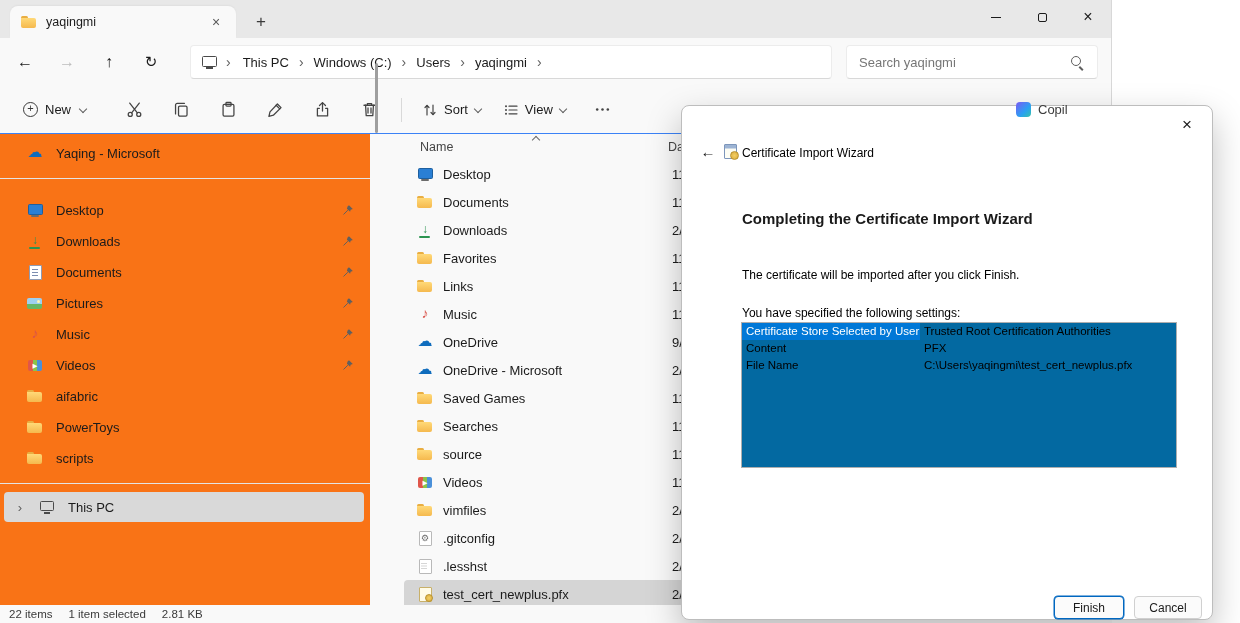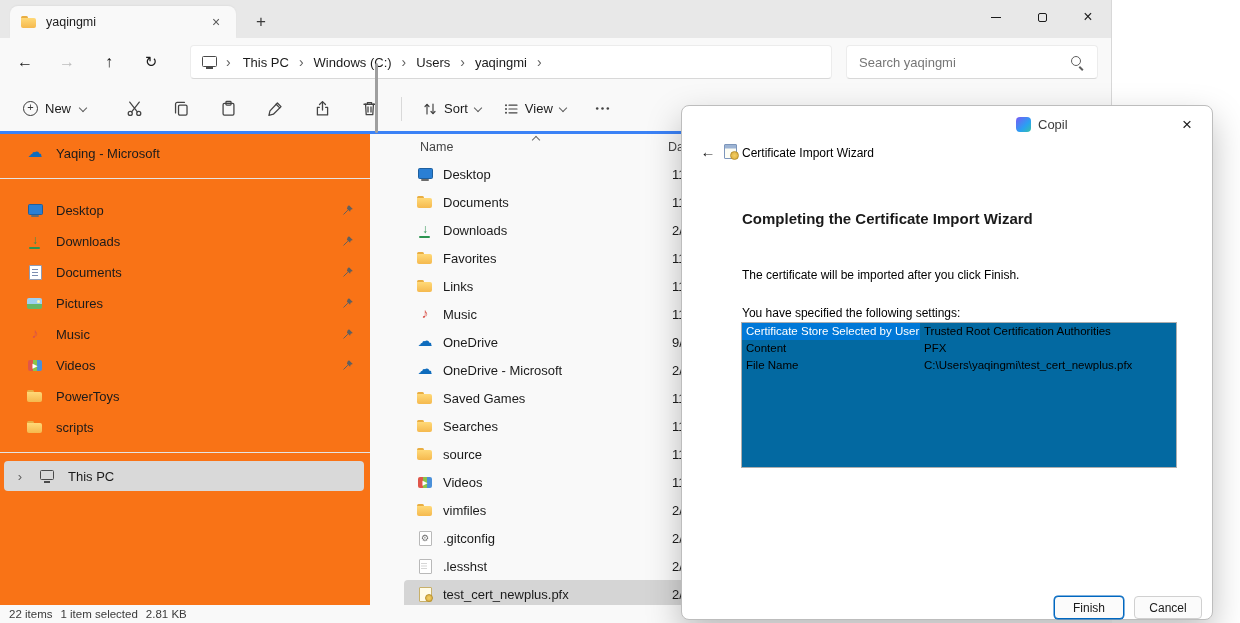--- a/index.html
+++ b/index.html
@@ -41,35 +41,35 @@
   .crumb-group{display:inline-flex;align-items:center;}
   .crumb{padding:3px 4px;border-radius:3px;white-space:nowrap;}
   .search{position:absolute;left:846px;top:7px;width:252px;height:34px;background:#ffffff;border:1px solid #ececec;border-bottom-color:#d8d8d8;border-radius:4px;}
   .search-input{position:absolute;left:12px;top:6px;width:200px;height:20px;border:none;outline:none;background:transparent;font-size:13px;color:#1b1b1b;}
   .search-input::placeholder{color:#767676;}
   .mag{position:absolute;right:12px;top:10px;width:14px;height:14px;}
   .mag::before{content:"";position:absolute;left:0;top:0;width:8px;height:8px;border:1.5px solid #5f5f5f;border-radius:50%;}
   .mag::after{content:"";position:absolute;left:8.5px;top:9.5px;width:5px;height:1.5px;background:#5f5f5f;transform:rotate(45deg);transform-origin:0 0;}
 
   
-  .toolbar{position:absolute;left:0;top:86px;width:100%;height:48px;background:#f9f9f9;border-bottom:3px solid #3b82f6;display:flex;align-items:center;padding:0 12px;}
+  .toolbar{position:absolute;left:0;top:86px;width:100%;height:48px;background:#f9f9f9;border-bottom:1px solid #3b82f6;display:flex;align-items:center;padding:0 12px;}
   .tb-new{display:flex;align-items:center;gap:7px;height:36px;padding:0 11px;border-radius:4px;font-size:13px;color:#1b1b1b;}
   .plus-circle{width:15px;height:15px;border:1.4px solid #3a3a3a;border-radius:50%;position:relative;flex:none;}
   .plus-circle::before{content:"+";position:absolute;left:0;right:0;top:-1.5px;text-align:center;font-size:11px;color:#3a3a3a;}
   .chev{width:9px;height:9px;position:relative;}
   .chev::before{content:"";position:absolute;left:1.5px;top:1px;width:5px;height:5px;border-right:1.2px solid #5f5f5f;border-bottom:1.2px solid #5f5f5f;transform:rotate(45deg);}
   .tb-ico{width:44px;height:36px;display:flex;align-items:center;justify-content:center;border-radius:4px;margin-left:3px;}
   .tb-ico svg{width:17px;height:17px;stroke:#444;fill:none;stroke-width:1.2;stroke-linecap:round;stroke-linejoin:round;}
   .tb-ico svg .fil{fill:#444;stroke:none;}
   .tb-first{margin-left:14px;}
   .tsep{width:1px;height:24px;background:#d9d9d9;margin:0 10px;}
   .tb-text{display:flex;align-items:center;gap:6px;height:36px;padding:0 10px;border-radius:4px;font-size:13px;color:#1b1b1b;}
   .tb-text svg{width:16px;height:16px;stroke:#444;fill:none;stroke-width:1.2;stroke-linecap:round;stroke-linejoin:round;}
   .tb-text svg .fil{fill:#444;stroke:none;}
-  .copilot{position:absolute;left:1016px;top:102px;height:30px;display:flex;align-items:flex-end;gap:7px;font-size:13px;color:#3c3c3c;z-index:400;}
+  .copilot{position:absolute;left:1016px;top:102px;height:30px;display:flex;align-items:flex-start;gap:7px;font-size:13px;color:#3c3c3c;z-index:400;}
   .cop-ico{width:15px;height:15px;border-radius:4px;background:linear-gradient(135deg,#7a5af5,#2aa0f2 60%,#35c1a8);flex:none;}
 
   
   .sidebar{position:absolute;left:0;top:134px;width:370px;bottom:18px;background:#f97316;overflow:hidden;}
   .side-item{display:flex;align-items:center;height:30px;margin:1px 6px 1px 4px;padding:0 10px 0 22px;gap:12px;border-radius:4px;font-size:13px;color:#1b1b1b;}
   .side-item.sel{background:#d9d9d9;}
   .side-label{flex:1;white-space:nowrap;overflow:hidden;}
   .pin{width:12px;height:12px;flex:none;}
   .side-div{height:1px;background:#e4e4e4;margin:10px 0 0 0;}
   .qlist{margin-top:16px;}
@@ -113,21 +113,21 @@
   .colh-name{position:absolute;left:20px;}
   .caret-up{position:absolute;left:132px;top:1px;width:9px;height:7px;}
   .caret-up::before{content:"";position:absolute;left:1px;top:2px;width:5px;height:5px;border-left:1.2px solid #6a6a6a;border-top:1.2px solid #6a6a6a;transform:rotate(45deg);}
   .colh-date{position:absolute;left:268px;}
   .frow{position:relative;display:flex;align-items:center;height:28px;margin:0 6px 0 4px;padding-left:12px;border-radius:4px;font-size:13px;color:#1b1b1b;}
   .frow.sel{background:#d5d5d5;}
   .row-name{margin-left:9px;white-space:nowrap;}
   .row-date{position:absolute;left:268px;white-space:nowrap;}
 
   
-  .statusbar{position:absolute;left:0;bottom:0;width:1112px;height:18px;display:flex;align-items:center;gap:8px;padding:0 9px;font-size:11.5px;color:#3b3b3b;background:#f9f9f9;}
+  .statusbar{position:absolute;left:0;bottom:0;width:1112px;height:18px;display:flex;align-items:center;gap:16px;padding:0 9px;font-size:11.5px;color:#3b3b3b;background:#f9f9f9;}
 
   
   .dialog{position:absolute;left:681px;top:105px;width:532px;height:515px;background:#ffffff;border:1px solid #bdbdbd;border-radius:8px;box-shadow:0 14px 34px rgba(0,0,0,.25);z-index:300;color:#000;}
   .dlg-close{position:absolute;right:8px;top:5px;width:34px;height:27px;display:flex;align-items:center;justify-content:center;border-radius:4px;}
   .dlg-close::before{content:"×";font-size:17px;color:#1a1a1a;}
   .dlg-back{position:absolute;left:12px;top:33px;width:28px;height:24px;display:flex;align-items:center;justify-content:center;border-radius:4px;}
   .dlg-back::before{content:"←";font-size:15px;color:#191919;}
   .wiz-ico{position:absolute;left:40px;top:38px;width:17px;height:16px;}
   .wiz-ico::before{content:"";position:absolute;left:2px;top:0;width:11px;height:13px;background:#fdfdf4;border:1px solid #7d96bb;border-radius:1px;box-shadow:inset 0 2.5px 0 -1.5px #9db4d4,inset 0 5px 0 -1.5px #9db4d4;}
   .wiz-ico::after{content:"";position:absolute;right:0;bottom:0;width:7px;height:7px;border-radius:50%;background:radial-gradient(#f3cf64,#d8a93c);border:1px solid #b8922f;}
@@ -330,20 +330,25 @@
           <div class="side-item">
     <span class="fi ic-videos"></span>
     <span class="side-label">Videos</span>
     <svg class="pin" viewBox="0 0 16 16">
       <path d="M9.3 1.6 14.4 6.7l-2.9.8-.7 2.9-4.2-4.2.8-2.9z" fill="#606060"></path>
       <path d="M7.4 8.6 2.4 13.6" stroke="#606060" stroke-width="1.3" stroke-linecap="round"></path>
     </svg>
   </div>
           <div class="side-item">
     <span class="fi ic-folder"></span>
+    <span class="side-label">aifabric</span>
+
+  </div>
+          <div class="side-item">
+    <span class="fi ic-folder"></span>
     <span class="side-label">PowerToys</span>
 
   </div>
           <div class="side-item">
     <span class="fi ic-folder"></span>
     <span class="side-label">scripts</span>
 
   </div>
         </div>
       <div class="side-div"></div>

